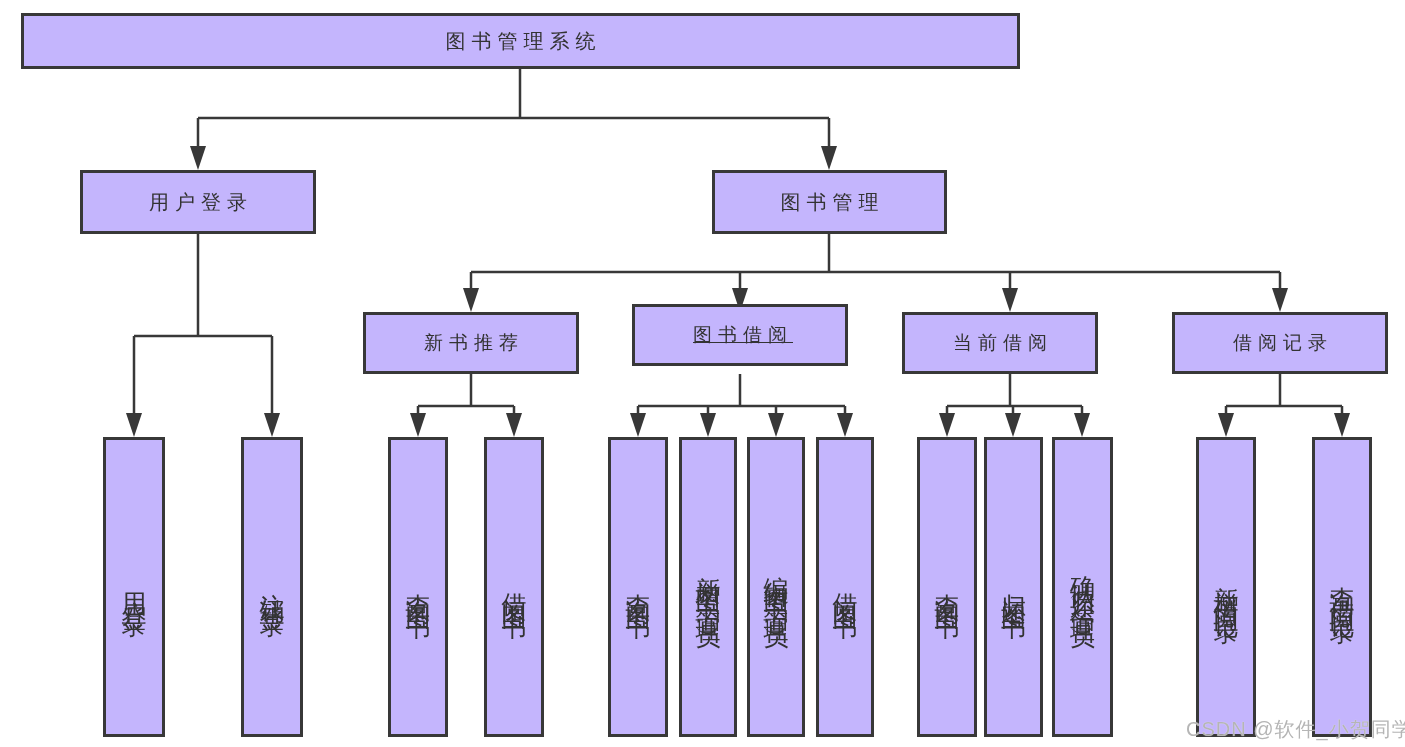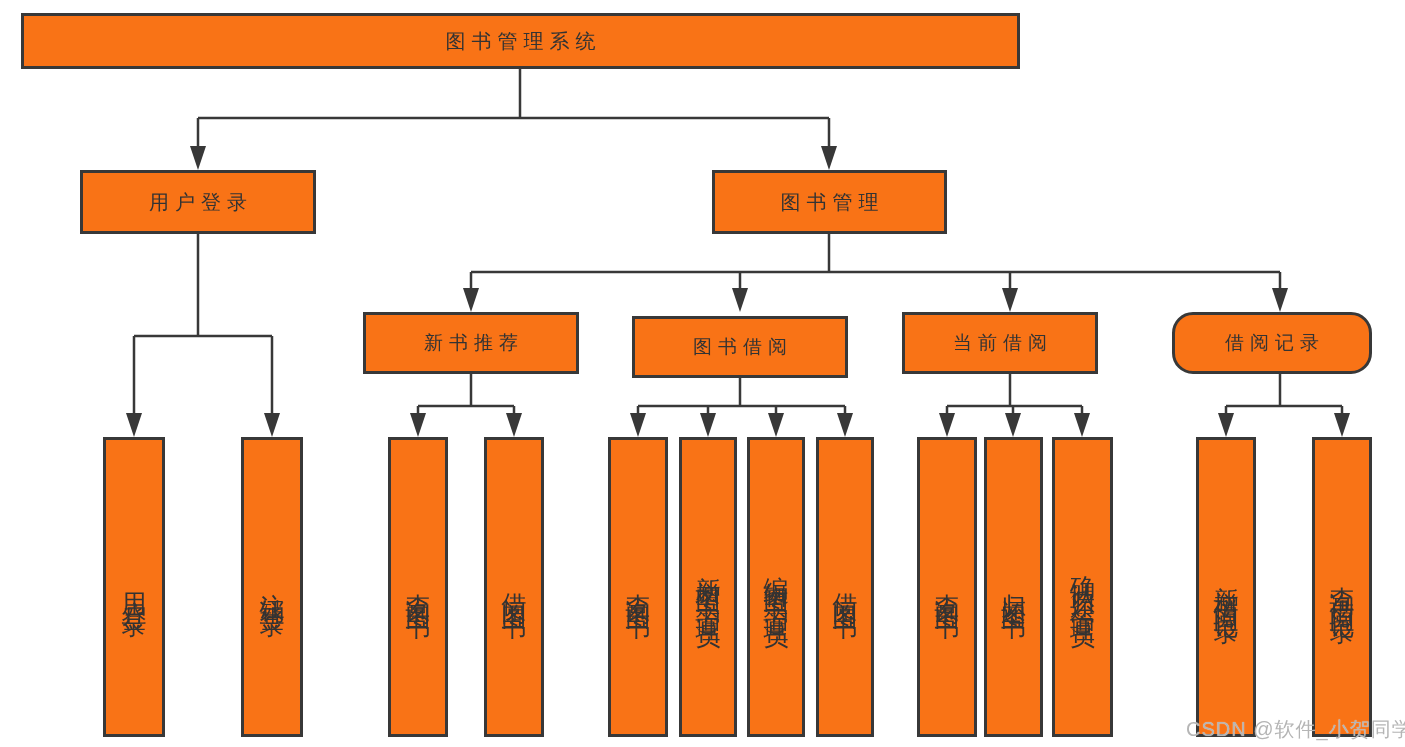--- a/index.html
+++ b/index.html
@@ -9,21 +9,21 @@
     height: 747px;
     background: #ffffff;
     font-family: "Liberation Sans", "DejaVu Sans", sans-serif;
     overflow: hidden;
   }
   .wires { position: absolute; left: 0; top: 0; z-index: 0; }
   .node {
     position: absolute;
     box-sizing: border-box;
     border: 3px solid #383838;
-    background: #f97316;
+    background: #c4b5fd;
     display: flex;
     align-items: center;
     justify-content: center;
     z-index: 1;
     color: #333333;
   }
   .hlabel { letter-spacing: 6px; text-indent: 6px; white-space: nowrap; }
   .root .hlabel { font-size: 20px; }
   .l2 .hlabel   { font-size: 20px; }
   .l3 .hlabel   { font-size: 19px; }
@@ -99,27 +99,27 @@
   <div class="node l2" style="left:80px; top:170px; width:236px; height:64px;">
     <span class="hlabel">用户登录</span>
   </div>
   <div class="node l3" style="left:363px; top:312px; width:216px; height:62px;">
     <span class="hlabel">新书推荐</span>
   </div>
 
   <div class="node l2" style="left:712px; top:170px; width:235px; height:64px;">
     <span class="hlabel">图书管理</span>
   </div>
-  <div class="node l3" style="left:632px; top:316px; width:216px; height:62px;">
+  <div class="node l3" style="left:632px; top:304px; width:216px; height:62px;text-decoration:underline;">
     <span class="hlabel">图书借阅</span>
   </div>
   <div class="node l3" style="left:902px; top:312px; width:196px; height:62px;">
     <span class="hlabel">当前借阅</span>
   </div>
-  <div class="node l3" style="left:1172px; top:312px; width:200px; height:62px;border-radius:21px;">
+  <div class="node l3" style="left:1172px; top:312px; width:216px; height:62px;">
     <span class="hlabel">借阅记录</span>
   </div>
 
   <div class="node vbox" style="left:103px; top:437px; width:62px; height:300px;">
     <span class="vlabel">用户登录</span>
   </div>
   <div class="node vbox" style="left:241px; top:437px; width:62px; height:300px;">
     <span class="vlabel">注销登录</span>
   </div>
 

